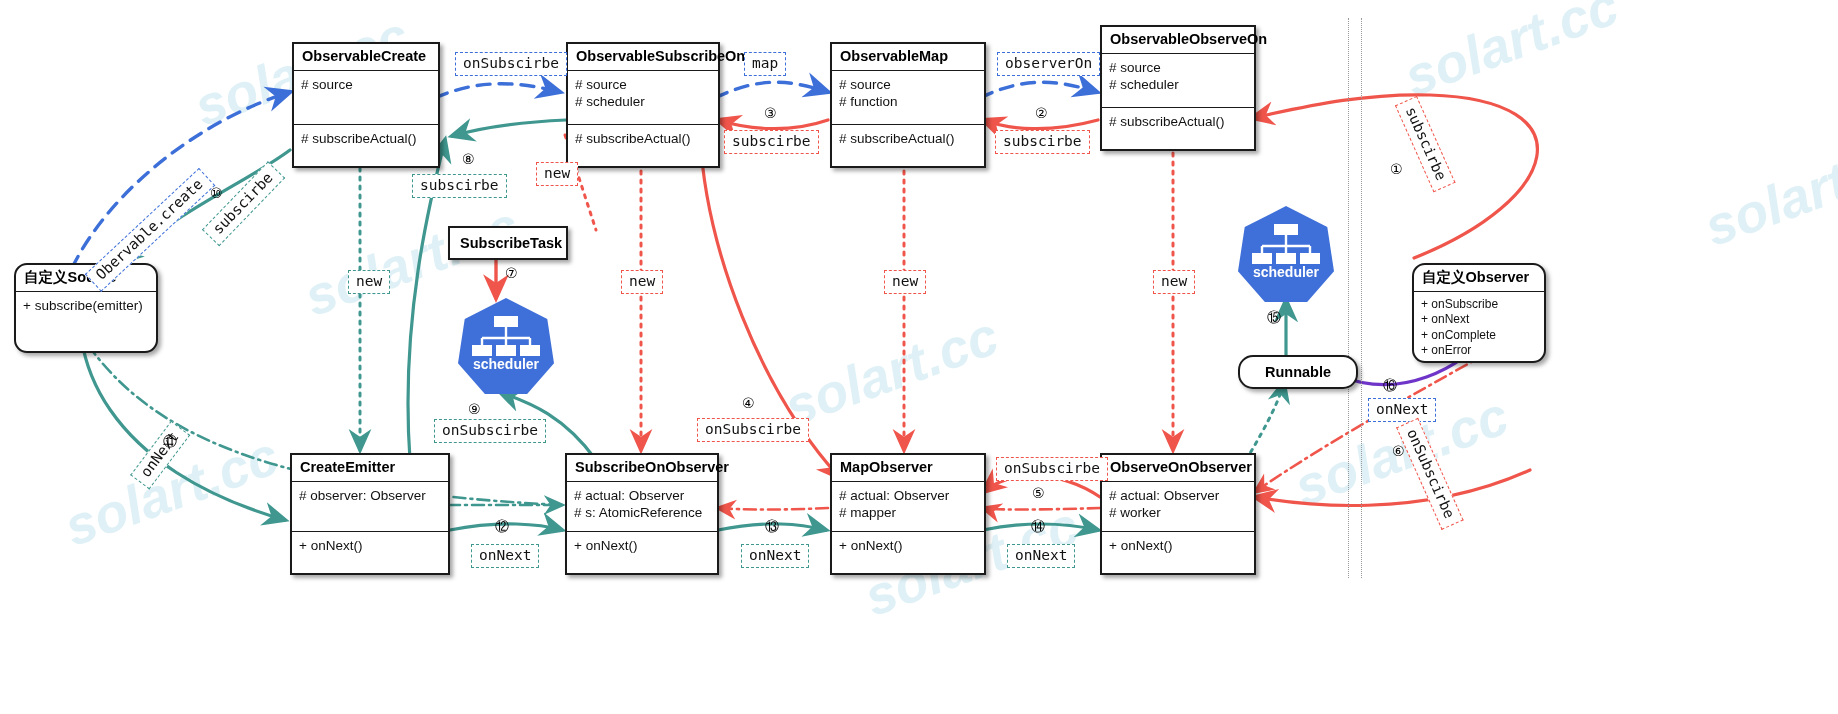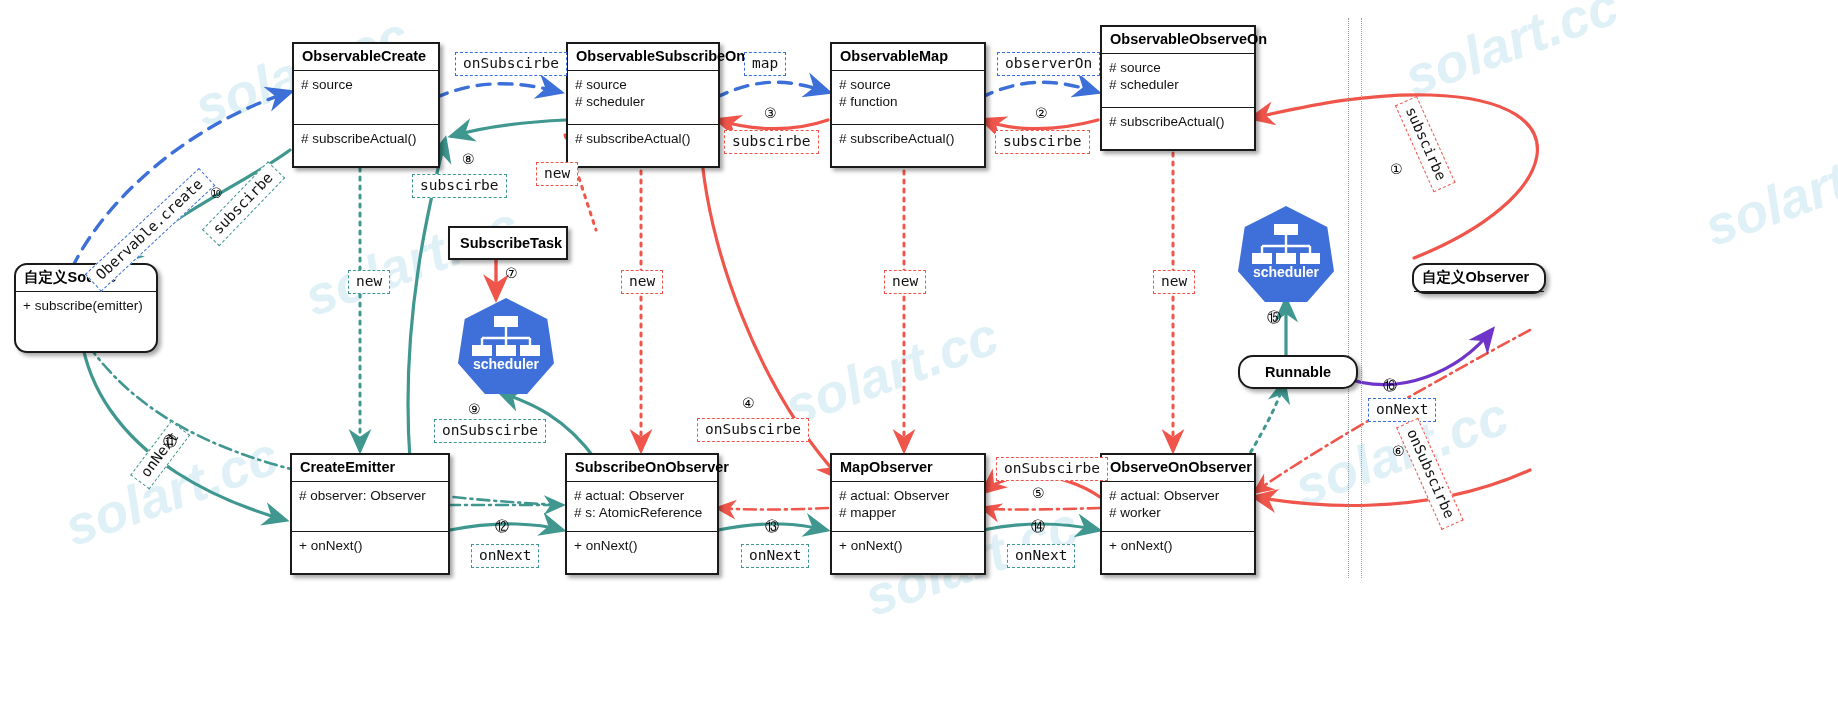--- a/index.html
+++ b/index.html
@@ -176,20 +176,26 @@
 
   <div class="uml rounded" style="left:14px;top:263px;width:140px;">
     <div class="hdr">自定义Source</div>
     <div class="sec" style="height:48px;">
       <div>+ subscribe(emitter)</div>
     </div>
   </div>
 
   <div class="uml rounded" style="left:1412px;top:263px;width:130px;">
     <div class="hdr">自定义Observer</div>
+    <div class="sec" style="height:58px;font-size:12px;">
+      <div>+ onSubscribe</div>
+      <div>+ onNext</div>
+      <div>+ onComplete</div>
+      <div>+ onError</div>
+    </div>
   </div>
 
   <div class="uml" style="left:290px;top:453px;width:156px;">
     <div class="hdr">CreateEmitter</div>
     <div class="sec" style="height:38px;">
       <div># observer: Observer</div>
     </div>
     <div class="sec" style="height:30px;">
       <div>+ onNext()</div>
     </div>

